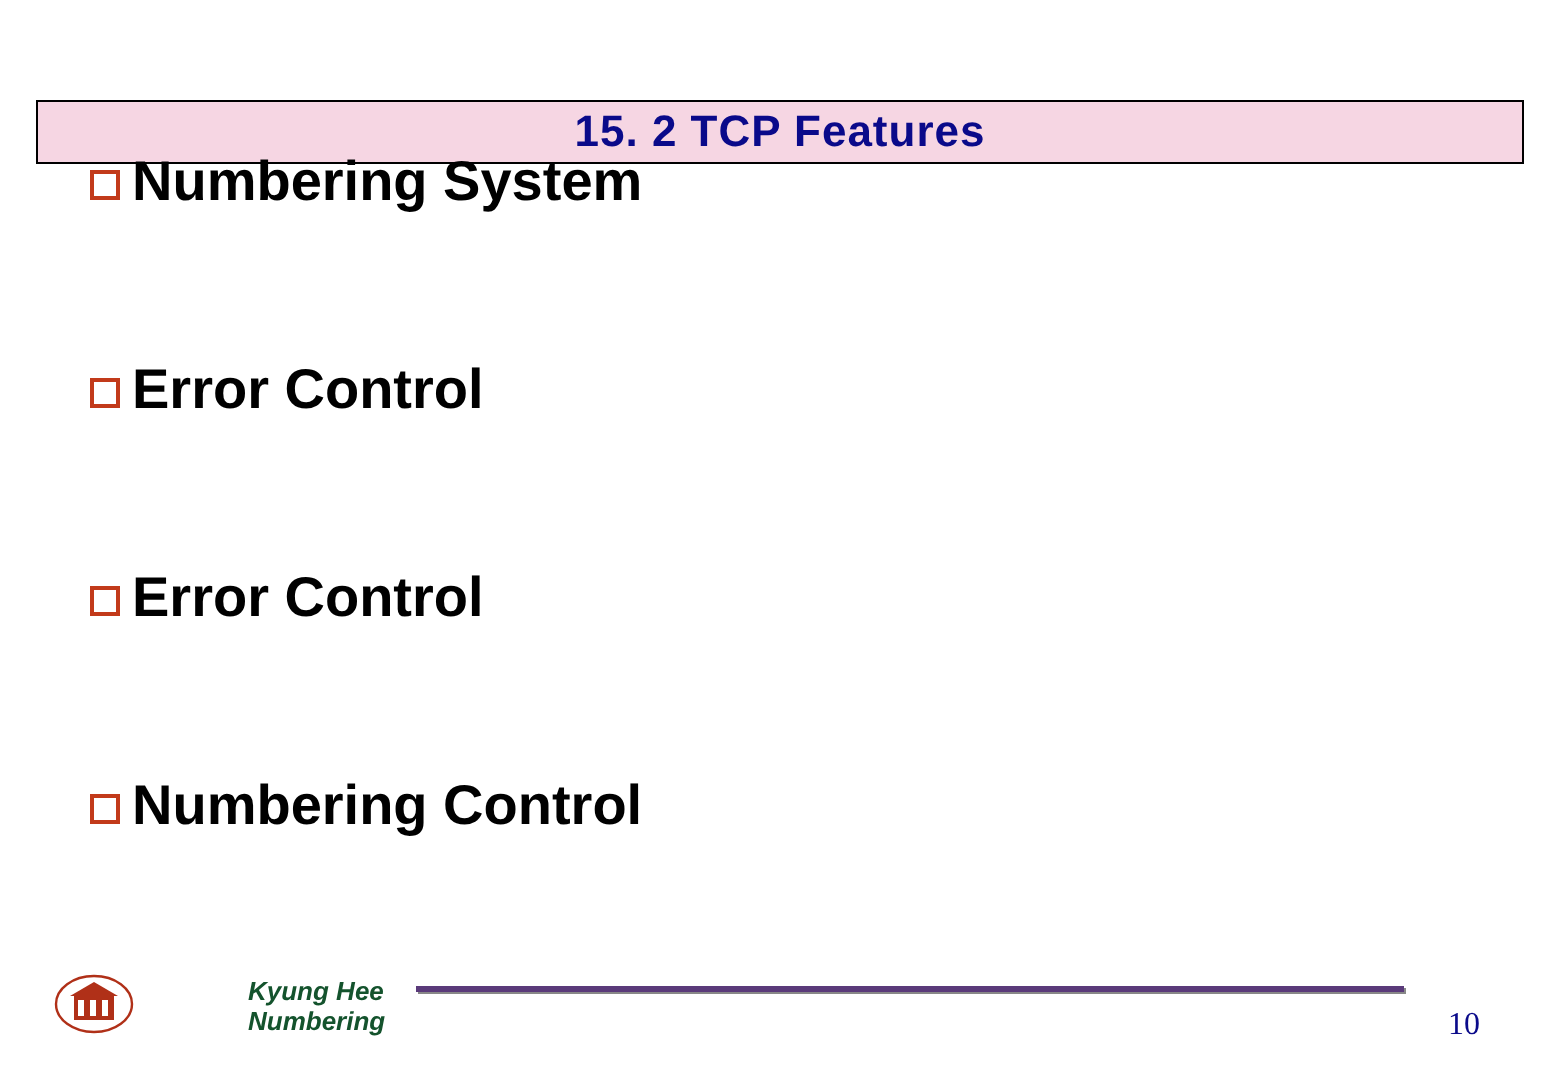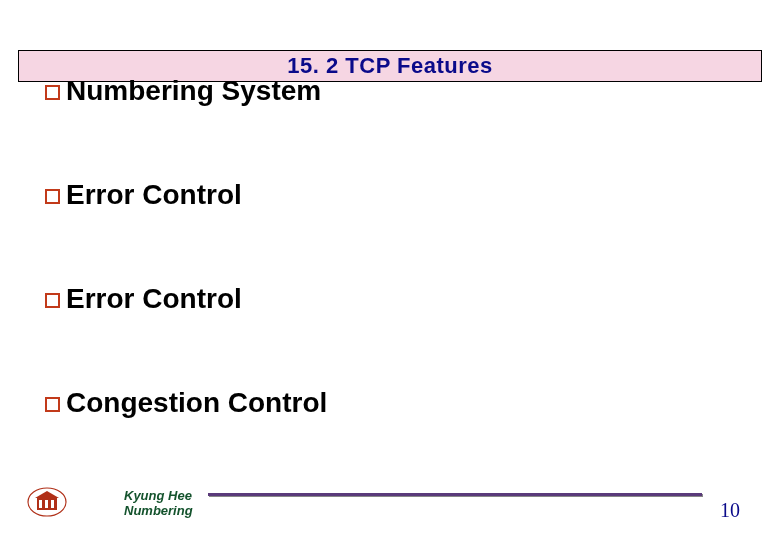--- a/index.html
+++ b/index.html
@@ -82,21 +82,21 @@
     right: 60px;
     bottom: 26px;
     height: 0;
     border-top: 3px solid #5a3a7a;
     box-shadow: 1px 1px 0 #888;
   }
   .page-num {
     position: absolute;
     right: 22px;
     bottom: 0px;
-    font-size: 20px;
+    font-size: 16px;
     color: #0a0a8a;
     font-family: "Times New Roman", serif;
   }
 </style>
 </head>
 <body>
 
 <div class="slide">
 
   <div class="title-bar">
@@ -111,21 +111,21 @@
     <div class="item">
       <span class="bullet"></span>
       <span>Error Control</span>
     </div>
     <div class="item">
       <span class="bullet"></span>
       <span>Error Control</span>
     </div>
     <div class="item">
       <span class="bullet"></span>
-      <span>Congestion Control</span>
+      <span>Numbering Control</span>
     </div>
   </div>
 
   <div class="footer">
     <svg class="logo" viewBox="0 0 42 32">
       <ellipse cx="21" cy="16" rx="19" ry="14" fill="none" stroke="#b03018" stroke-width="1.2"></ellipse>
       <rect x="11" y="12" width="20" height="12" fill="#b03018"></rect>
       <rect x="13" y="14" width="3" height="8" fill="#fff"></rect>
       <rect x="19" y="14" width="3" height="8" fill="#fff"></rect>
       <rect x="25" y="14" width="3" height="8" fill="#fff"></rect>

